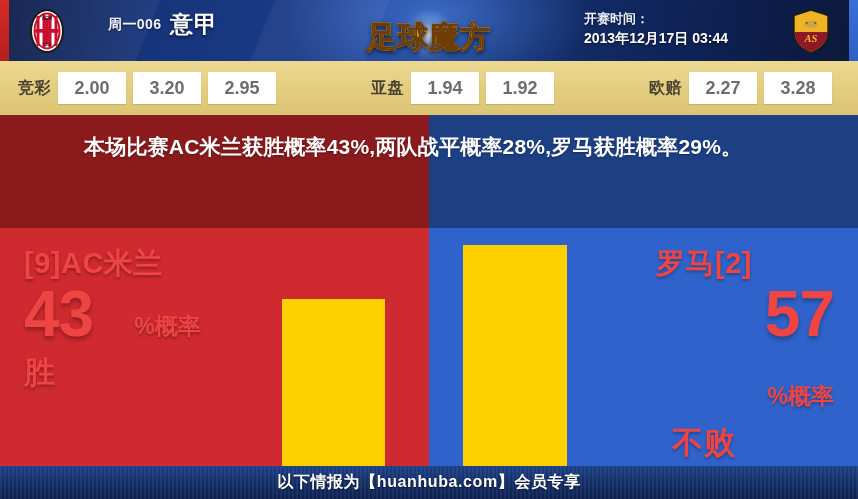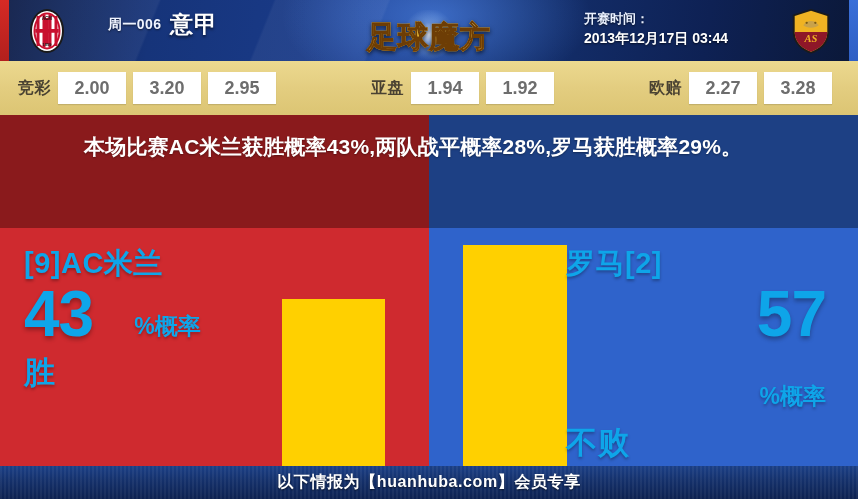--- a/index.html
+++ b/index.html
@@ -91,23 +91,23 @@
 
   
   .panels{position:absolute;left:0;top:228px;width:858px;height:238px;}
   .pane-l{position:absolute;left:0;top:0;width:429px;height:238px;background:#cf2a2f;}
   .pane-r{position:absolute;left:429px;top:0;width:429px;height:238px;background:#2f63cb;}
 
   .bar{position:absolute;background:#ffd000;}
   .bar-home{left:282px;top:71px;width:103px;height:167px;}
   .bar-away{left:463px;top:17px;width:104px;height:221px;}
 
-  .team-block{position:absolute;color:#0ea5e9;}
+  .team-block{position:absolute;color:#ef4444;}
   .team-left{left:24px;top:18px;width:250px;text-align:left;}
-  .team-right{right:32px;top:18px;width:260px;text-align:left;}
+  .team-right{right:24px;top:18px;width:260px;text-align:center;}
 
   .team-name{
     font-size:29px;font-weight:bold;line-height:34px;letter-spacing:.5px;
     text-shadow:0 2px 3px rgba(0,0,0,.3);
   }
   .pct-row{display:flex;align-items:flex-end;line-height:1;margin-top:2px;gap:39px;}
   .team-right .pct-row{justify-content:flex-end;flex-direction:column;}
   .pct-num{
     font-size:64px;font-weight:bold;letter-spacing:-1px;
     text-shadow:0 3px 4px rgba(0,0,0,.3);line-height:64px;

